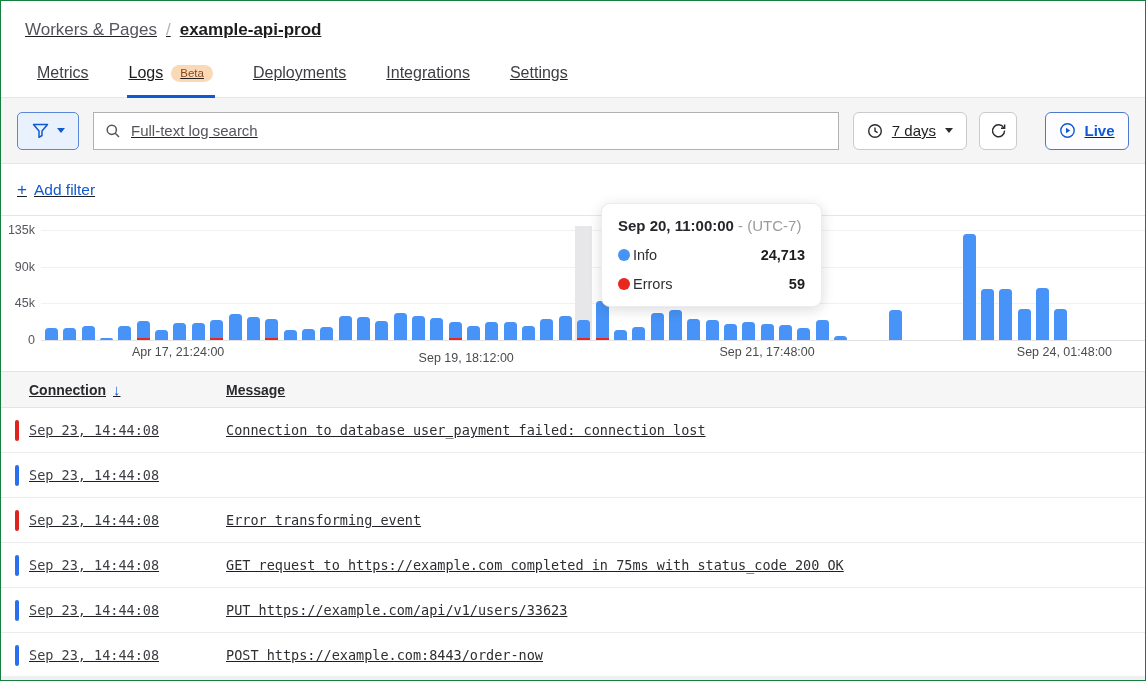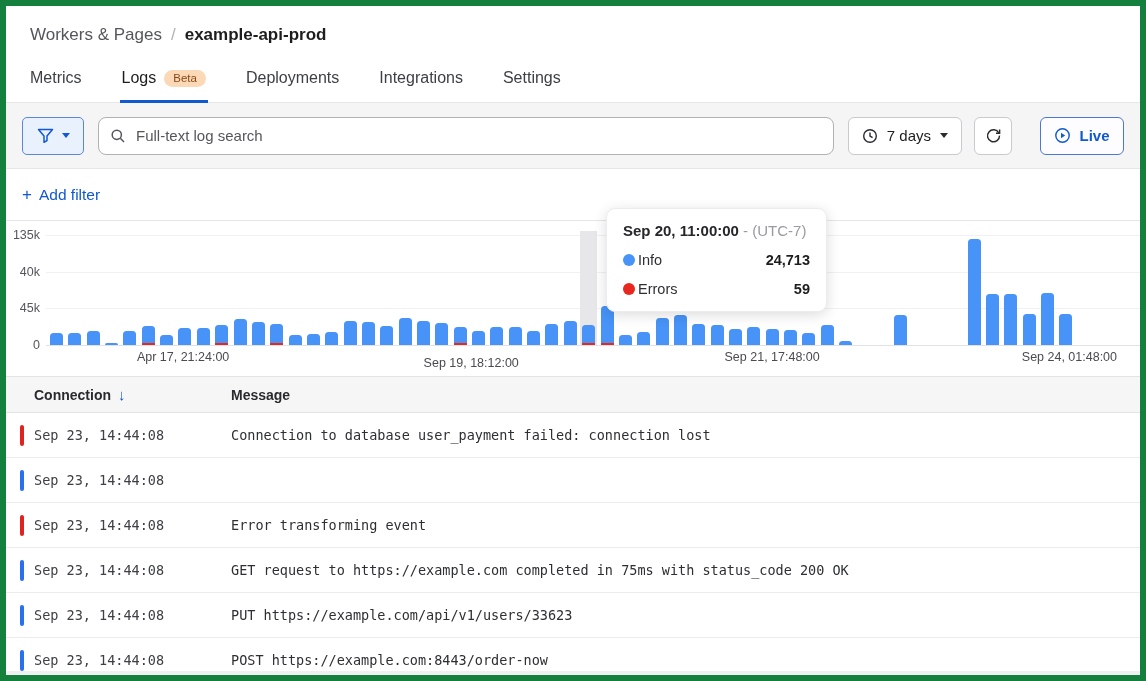--- a/index.html
+++ b/index.html
@@ -1,43 +1,43 @@
 <!DOCTYPE html>
 <html style="--accent: #1059d1; --bar_info: #4793f7; --bar_error: #e8271f; --indicator_info: #2970f0; --indicator_error: #df241f; --badge_bg: #fbd9b6; --badge_text: #87491a; --highlight_band: #e7e7ea;"><head>
 <meta charset="utf-8">
 <style>
   html,body{margin:0;padding:0;background:#fff;}
   *{box-sizing:border-box;}
   .app{
     position:relative;width:1146px;height:681px;overflow:hidden;
-    background:#fff;border:6px solid #15803d;
-    font-family:"Liberation Sans", sans-serif;color:#1f2023;
+    background:#fff;border:1px solid #15803d;
+    font-family:"Liberation Sans", sans-serif;color:#1f2023;text-decoration:underline;
   }
   
   .breadcrumb{padding:19px 24px 0;font-size:17px;display:flex;gap:9px;align-items:baseline;}
   .breadcrumb .section{color:#55565c;}
   .breadcrumb .sep{color:#b3b3b8;}
   .breadcrumb .current{color:#1d1d1f;font-weight:bold;}
-  .tabbar{display:flex;align-items:flex-end;padding:0 24px;margin-top:14px;border-bottom:1px solid #e6e6e9;position:relative;}
+  .tabbar{display:flex;align-items:flex-end;padding:0 36px;margin-top:14px;border-bottom:1px solid #e6e6e9;position:relative;}
   .tabs{display:flex;gap:40px;}
   .tab{position:relative;padding:10px 0 15px;font-size:16px;color:#3d3f45;cursor:pointer;display:flex;align-items:center;gap:8px;white-space:nowrap;}
   .tab.active{color:#1d1d1f;}
   .tab.active::after{content:"";position:absolute;left:-2px;right:-2px;bottom:-1px;height:3px;background:var(--accent,#1059d1);}
   .badge{background:var(--badge_bg,#fbd9b6);color:var(--badge_text,#87491a);font-size:11.5px;padding:2.5px 9px;border-radius:10px;}
   .tab-actions{position:absolute;right:26px;top:2px;display:flex;align-items:center;gap:34px;}
   .visit{display:flex;align-items:center;gap:8px;color:var(--accent,#1059d1);font-size:15px;cursor:pointer;}
   .edit-code{display:flex;align-items:center;gap:9px;color:var(--accent,#1059d1);font-size:15px;
     border:1px solid #8facdf;border-radius:6px;background:#fff;padding:8px 16px;cursor:pointer;}
   
   .toolbar{height:66px;background:#f5f5f6;border-bottom:1px solid #e6e6e9;display:flex;align-items:center;padding:0 16px;}
   .filter-btn{width:62px;height:38px;background:#e9f1fd;border:1px solid #5b87d8;border-radius:5px;
     display:flex;align-items:center;justify-content:center;gap:8px;cursor:pointer;flex:none;}
   .caret{width:0;height:0;border-left:4.5px solid transparent;border-right:4.5px solid transparent;border-top:5.5px solid var(--accent,#1059d1);}
   .caret.dark{border-top-color:#2b2b30;}
-  .searchbox{flex:1;height:38px;margin:0 14px;background:#fff;border:1px solid #b0b0b5;border-radius:8px;
+  .searchbox{flex:1;height:38px;margin:0 14px;background:#fff;border:1px solid #b0b0b5;border-radius:0;
     display:flex;align-items:center;padding:0 11px;gap:8px;}
   .searchbox input{border:none;outline:none;flex:1;font-size:15px;font-family:"Liberation Sans",sans-serif;color:#2b2b30;background:transparent;}
   .searchbox input::placeholder{color:#55565c;opacity:1;}
   .time-range{height:38px;background:#fff;border:1px solid #c9c9ce;border-radius:6px;display:flex;align-items:center;
     gap:9px;padding:0 13px;font-size:15px;color:#1d1d1f;cursor:pointer;flex:none;}
   .refresh{width:38px;height:38px;margin-left:12px;background:#fff;border:1px solid #c9c9ce;border-radius:6px;
     display:flex;align-items:center;justify-content:center;cursor:pointer;flex:none;}
   .live{height:38px;width:84px;margin-left:28px;background:#fdfdff;border:1px solid #4d78cf;border-radius:6px;
     display:flex;align-items:center;justify-content:center;gap:8px;color:var(--accent,#1059d1);
     font-size:15px;font-weight:bold;cursor:pointer;flex:none;}
@@ -163,21 +163,21 @@
       <span class="plus">+</span>
       <span>Add filter</span>
     </div>
   </div>
 
   <div class="chart" id="chart">
       <div class="ytick" style="top: 117px;">0</div>
       <div class="gridline" style="top: 87.3333px;"></div>
       <div class="ytick" style="top: 80.3333px;">45k</div>
       <div class="gridline" style="top: 50.6667px;"></div>
-      <div class="ytick" style="top: 43.6667px;">40k</div>
+      <div class="ytick" style="top: 43.6667px;">90k</div>
       <div class="gridline" style="top: 14px;"></div>
       <div class="ytick" style="top: 7px;">135k</div>
       <div class="axisline" style="top: 124px;"></div>
       <div class="bar" style="left: 44px; width: 13px; top: 111.778px; height: 12.2222px;">
         <div class="info"></div>
       </div>
       <div class="bar" style="left: 62.35px; width: 13px; top: 111.778px; height: 12.2222px;">
         <div class="info"></div>
       </div>
       <div class="bar" style="left: 80.7px; width: 13px; top: 110.148px; height: 13.8519px;">

